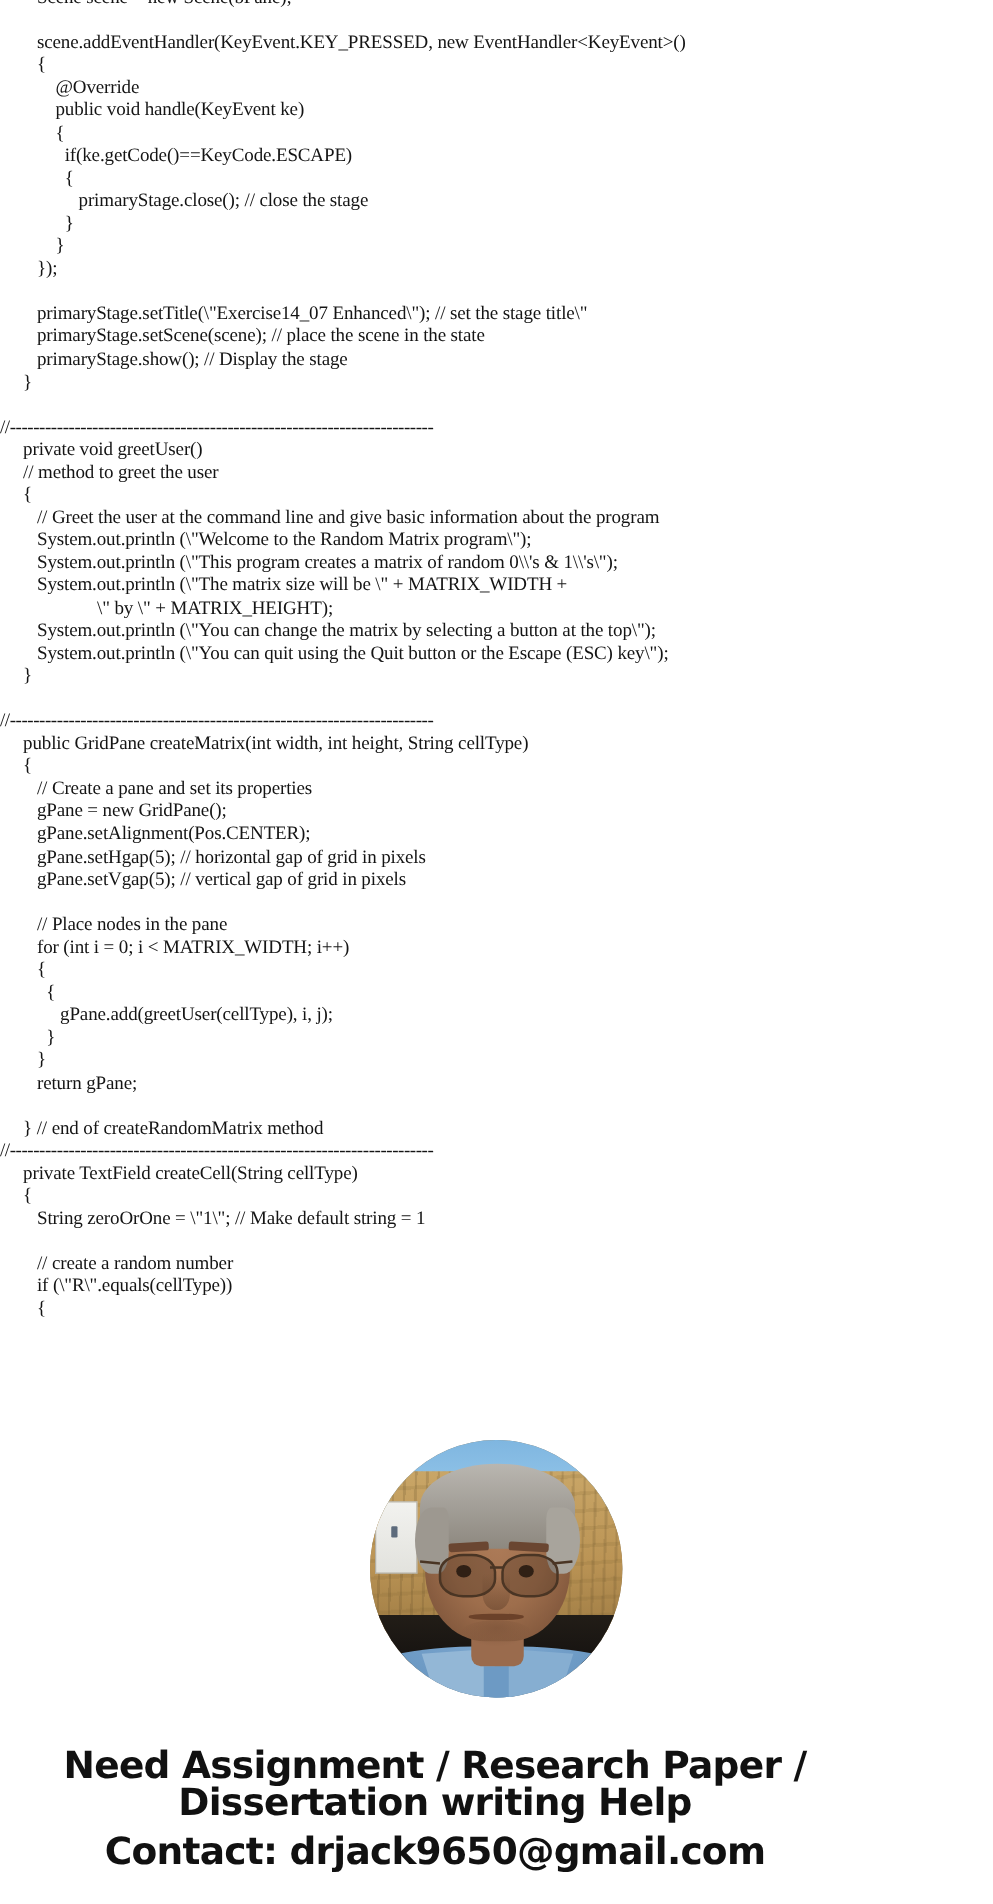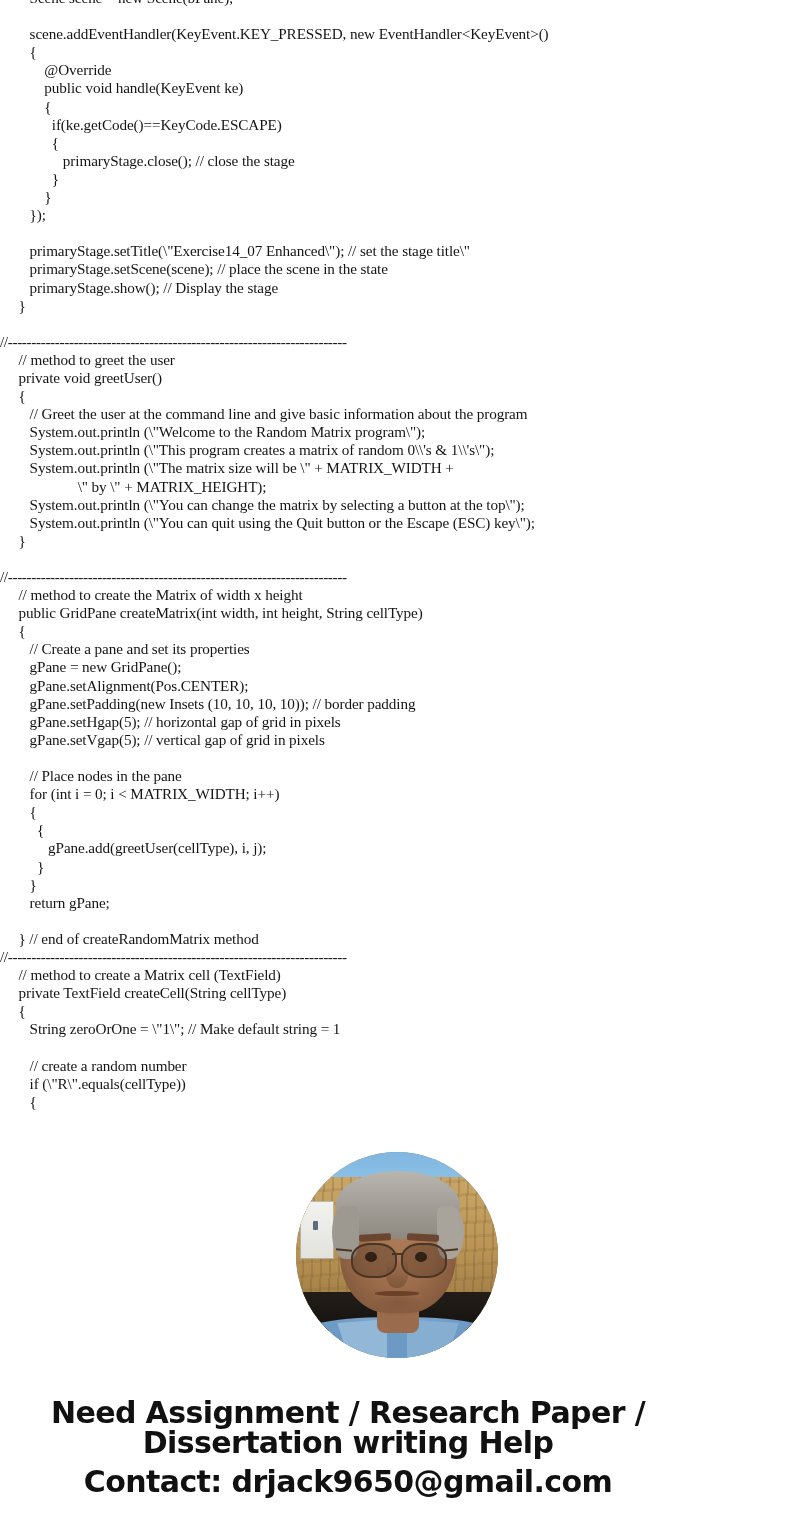--- a/index.html
+++ b/index.html
@@ -224,55 +224,52 @@
     <div class="code-line">              }</div>
     <div class="code-line">            }</div>
     <div class="code-line">        });</div>
     <div class="code-line blank">&nbsp;</div>
     <div class="code-line">        primaryStage.setTitle(\"Exercise14_07 Enhanced\"); // set the stage title\"</div>
     <div class="code-line">        primaryStage.setScene(scene); // place the scene in the state</div>
     <div class="code-line">        primaryStage.show(); // Display the stage</div>
     <div class="code-line">     }</div>
     <div class="code-line blank">&nbsp;</div>
     <div class="rule-line">//------------------------------------------------------------------------</div>
+    <div class="code-line">     private void greetUser()</div>
     <div class="code-line">     // method to greet the user</div>
-    <div class="code-line">     private void greetUser()</div>
     <div class="code-line">     {</div>
     <div class="code-line">        // Greet the user at the command line and give basic information about the program</div>
     <div class="code-line">        System.out.println (\"Welcome to the Random Matrix program\");</div>
     <div class="code-line">        System.out.println (\"This program creates a matrix of random 0\\'s &amp; 1\\'s\");</div>
     <div class="code-line">        System.out.println (\"The matrix size will be \" + MATRIX_WIDTH +</div>
     <div class="code-line">                     \" by \" + MATRIX_HEIGHT);</div>
     <div class="code-line">        System.out.println (\"You can change the matrix by selecting a button at the top\");</div>
     <div class="code-line">        System.out.println (\"You can quit using the Quit button or the Escape (ESC) key\");</div>
     <div class="code-line">     }</div>
     <div class="code-line blank">&nbsp;</div>
     <div class="rule-line">//------------------------------------------------------------------------</div>
-    <div class="code-line">     // method to create the Matrix of width x height</div>
     <div class="code-line">     public GridPane createMatrix(int width, int height, String cellType)</div>
     <div class="code-line">     {</div>
     <div class="code-line">        // Create a pane and set its properties</div>
     <div class="code-line">        gPane = new GridPane();</div>
     <div class="code-line">        gPane.setAlignment(Pos.CENTER);</div>
-    <div class="code-line">        gPane.setPadding(new Insets (10, 10, 10, 10)); // border padding</div>
     <div class="code-line">        gPane.setHgap(5); // horizontal gap of grid in pixels</div>
     <div class="code-line">        gPane.setVgap(5); // vertical gap of grid in pixels</div>
     <div class="code-line blank">&nbsp;</div>
     <div class="code-line">        // Place nodes in the pane</div>
     <div class="code-line">        for (int i = 0; i &lt; MATRIX_WIDTH; i++)</div>
     <div class="code-line">        {</div>
     <div class="code-line">          {</div>
     <div class="code-line">             gPane.add(greetUser(cellType), i, j);</div>
     <div class="code-line">          }</div>
     <div class="code-line">        }</div>
     <div class="code-line">        return gPane;</div>
     <div class="code-line blank">&nbsp;</div>
     <div class="code-line">     } // end of createRandomMatrix method</div>
     <div class="rule-line">//------------------------------------------------------------------------</div>
-    <div class="code-line">     // method to create a Matrix cell (TextField)</div>
     <div class="code-line">     private TextField createCell(String cellType)</div>
     <div class="code-line">     {</div>
     <div class="code-line">        String zeroOrOne = \"1\"; // Make default string = 1</div>
     <div class="code-line blank">&nbsp;</div>
     <div class="code-line">        // create a random number</div>
     <div class="code-line">        if (\"R\".equals(cellType))</div>
     <div class="code-line">        {</div>
   </div>
 
 <div id="portrait-wrap">

